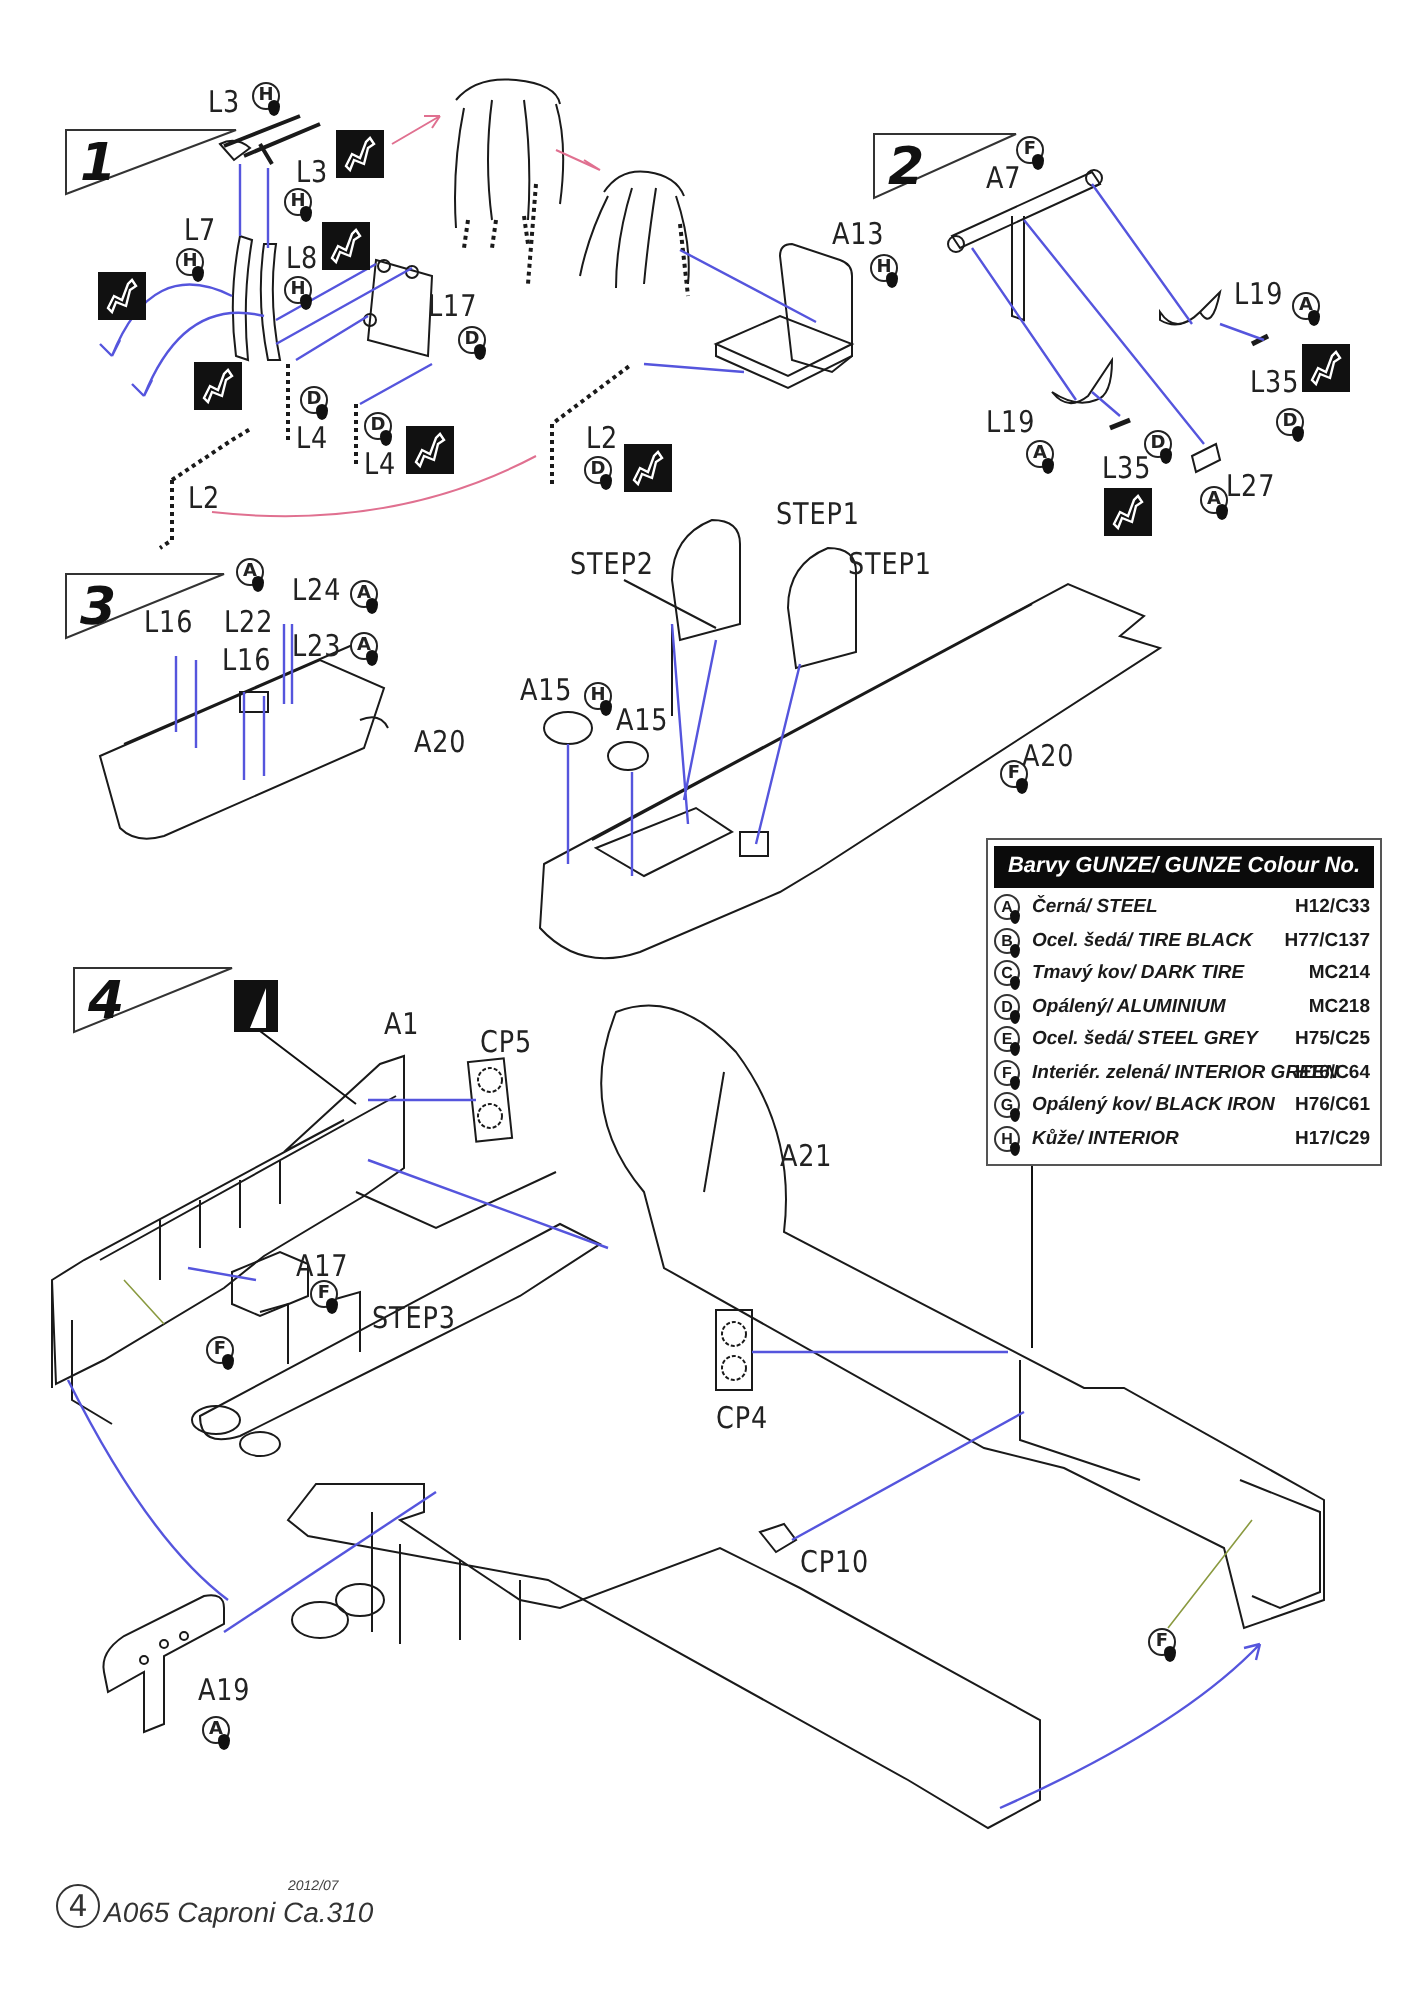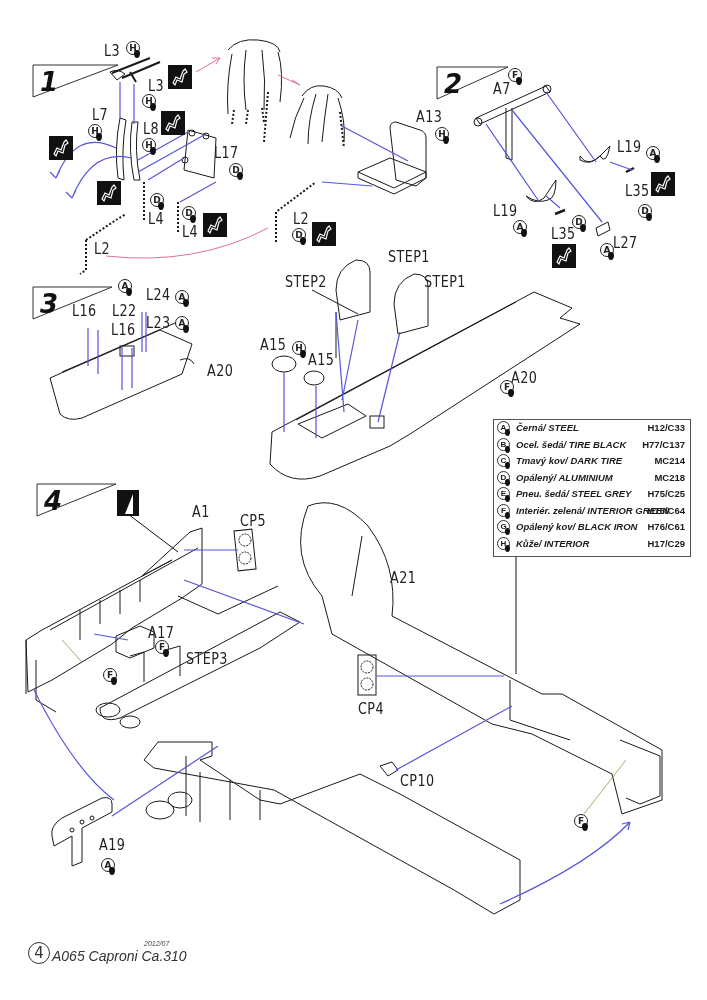--- a/index.html
+++ b/index.html
@@ -388,20 +388,21 @@
       <path d="M8,24 L16,4 L16,24 Z" fill="#fff"></path>
     </svg>
 </div>
 <div class="cut" style="left:506px;top:518px;">
   <svg width="22" height="26" viewBox="0 0 22 26">
       <path d="M8,24 L16,4 L16,24 Z" fill="#fff"></path>
     </svg>
 </div>
 
 <div id="legend">
+  <div class="head">Barvy GUNZE/ GUNZE Colour No.</div>
   <div class="row">
     <span class="cc">A</span>
       <span class="dd"></span>
     <span class="nm">Černá/ STEEL</span>
     <span class="cd">H12/C33</span>
   </div>
   <div class="row">
     <span class="cc">B</span>
       <span class="dd"></span>
     <span class="nm">Ocel. šedá/ TIRE BLACK</span>
@@ -415,21 +416,21 @@
   </div>
   <div class="row">
     <span class="cc">D</span>
       <span class="dd"></span>
     <span class="nm">Opálený/ ALUMINIUM</span>
     <span class="cd">MC218</span>
   </div>
   <div class="row">
     <span class="cc">E</span>
       <span class="dd"></span>
-    <span class="nm">Pneu. šedá/ STEEL GREY</span>
+    <span class="nm">Ocel. šedá/ STEEL GREY</span>
     <span class="cd">H75/C25</span>
   </div>
   <div class="row">
     <span class="cc">F</span>
       <span class="dd"></span>
     <span class="nm">Interiér. zelená/ INTERIOR GREEN</span>
     <span class="cd">H16/C64</span>
   </div>
   <div class="row">
     <span class="cc">G</span>

